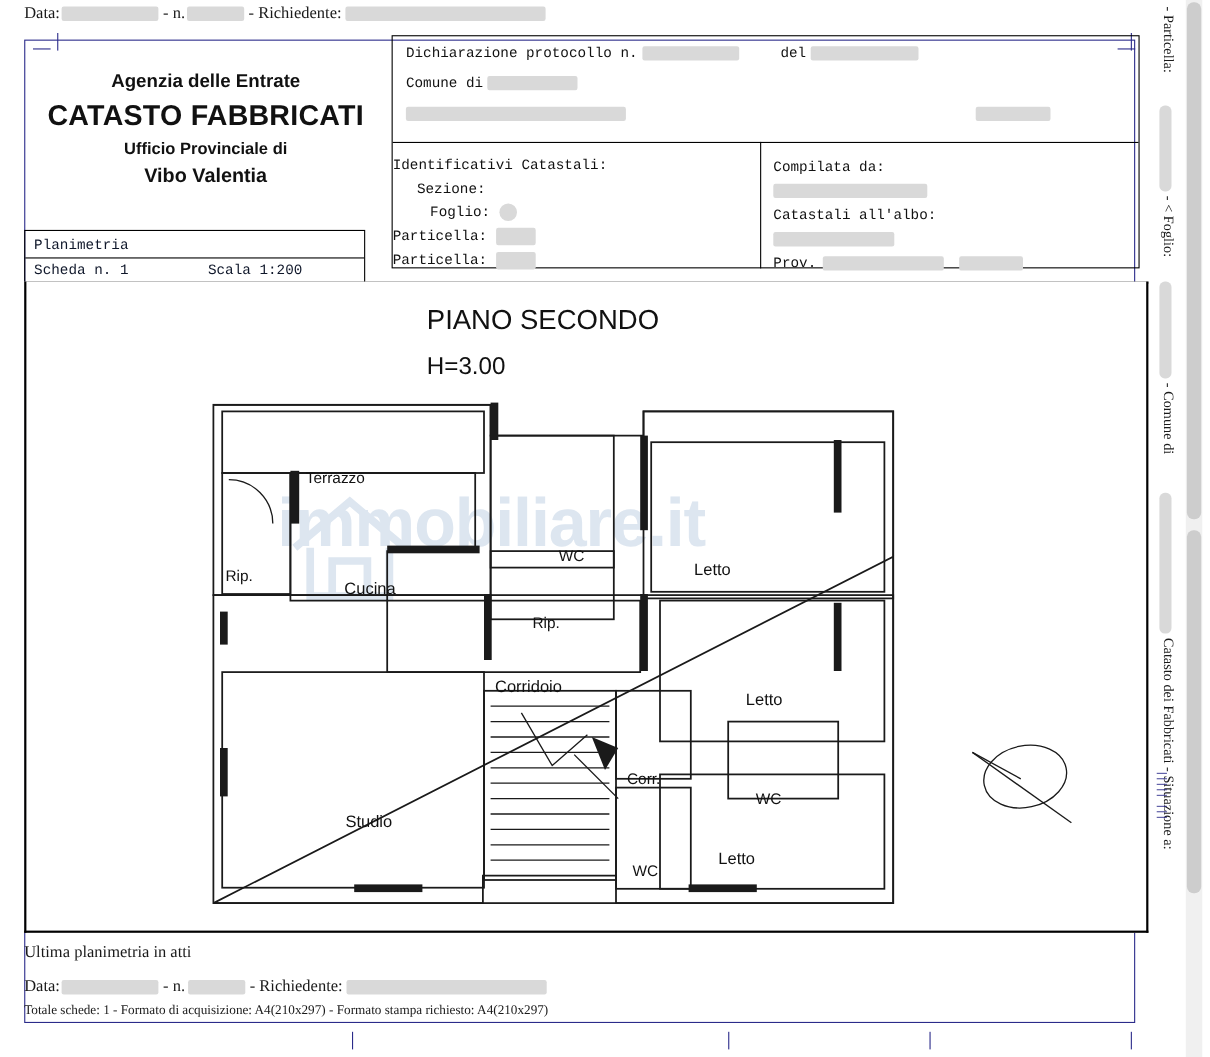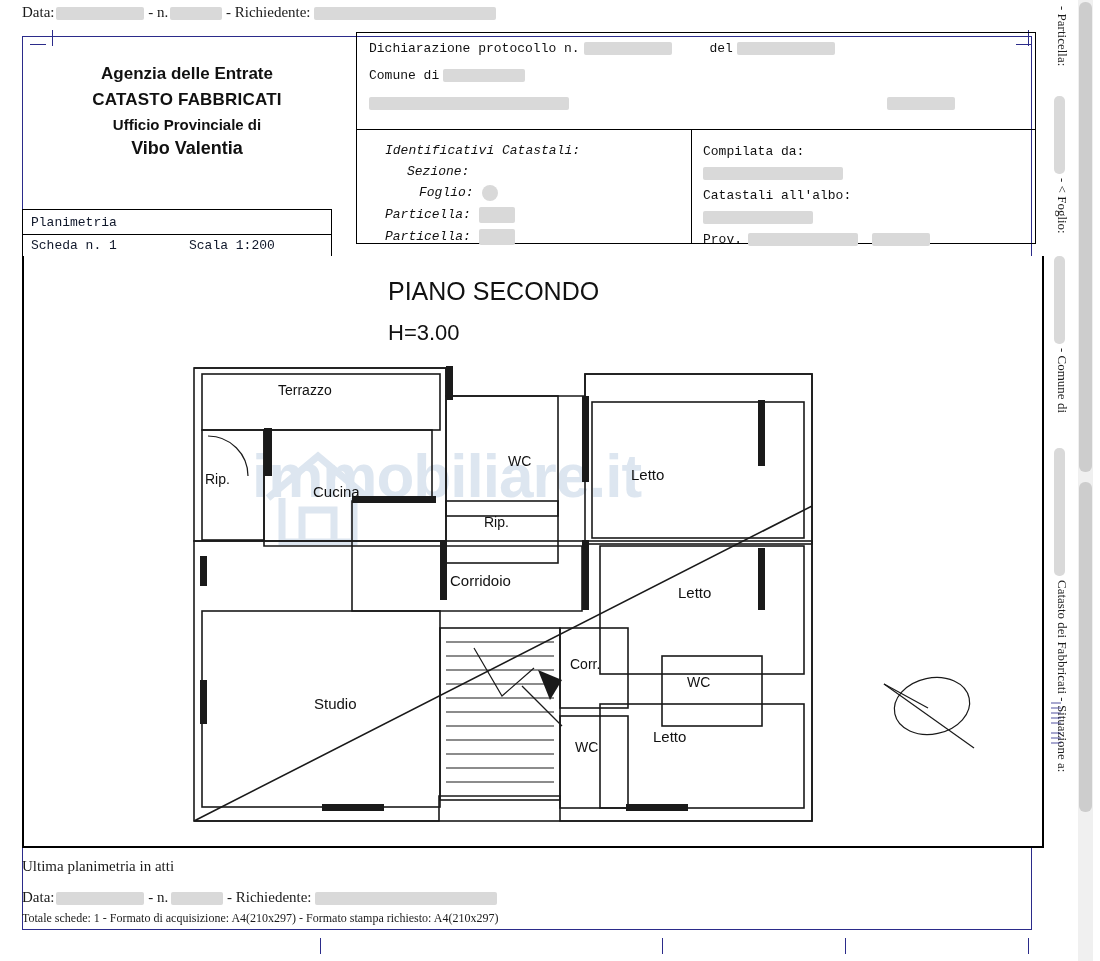--- a/index.html
+++ b/index.html
@@ -35,38 +35,38 @@
   .tick.v{width:1px;height:16px;}
 
   
   .hdr-left{
     position:absolute;left:22px;top:38px;width:330px;height:170px;
     text-align:center;
     font-family:"Liberation Sans",sans-serif;
     color:#111;
   }
   .hdr-left .l1{font-size:17px;font-weight:bold;margin-top:26px;}
-  .hdr-left .l2{font-size:17px;font-weight:bold;margin-top:6px;letter-spacing:.2px;}
+  .hdr-left .l2{font-size:26px;font-weight:bold;margin-top:6px;letter-spacing:.2px;}
   .hdr-left .l3{font-size:15px;font-weight:bold;margin-top:6px;}
   .hdr-left .l4{font-size:18px;font-weight:bold;margin-top:5px;}
 
   .hdr-right{
     position:absolute;left:356px;top:32px;width:680px;height:212px;
     border:1px solid #000;box-sizing:border-box;
     font-family:"Liberation Mono",monospace;font-size:13px;color:#111;
   }
   .hdr-right .sep{position:absolute;left:0;top:96px;width:100%;height:1px;background:#000;}
   .hdr-right .vsep{position:absolute;left:334px;top:96px;width:1px;height:115px;background:#000;}
 
   .decl{position:absolute;left:12px;top:8px;}
   .comune{position:absolute;left:12px;top:35px;}
   .declbar{position:absolute;left:12px;top:63px;}
   .declbar2{position:absolute;left:530px;top:63px;}
 
-  .idcat{position:absolute;left:28px;top:104px;font-style:italic;}
+  .idcat{position:absolute;left:0;top:104px;}
   .idcat .row{margin-top:6px;white-space:nowrap;}
   .idcat .ind1{padding-left:22px;}
   .idcat .ind2{padding-left:34px;}
 
   .compil{position:absolute;left:346px;top:104px;}
   .compil .row{margin-top:7px;white-space:nowrap;}
 
   
   .plan-box{
     position:absolute;left:22px;top:209px;width:310px;height:48px;
@@ -101,21 +101,21 @@
     font-family:"Liberation Sans",sans-serif;font-size:62px;font-weight:bold;
     color:#dde6f0;letter-spacing:-1px;white-space:nowrap;
     user-select:none;
   }
   .wm-house{position:absolute;left:258px;top:438px;}
 
   .floorplan{position:absolute;left:22px;top:256px;}
 
   .room-label{
     position:absolute;font-family:"Liberation Sans",sans-serif;
-    font-size:14px;color:#111;white-space:nowrap;
+    font-size:14px;color:#111;white-space:nowrap;margin-top:44px;
   }
   .room-label.big{font-size:15px;}
 
   
   .bt1{position:absolute;left:22px;top:858px;font-size:15px;}
   .bt2{position:absolute;left:22px;top:889px;font-size:15px;white-space:nowrap;}
   .bt3{position:absolute;left:22px;top:911px;font-size:12px;white-space:nowrap;}
 
   
   .vstrip{

